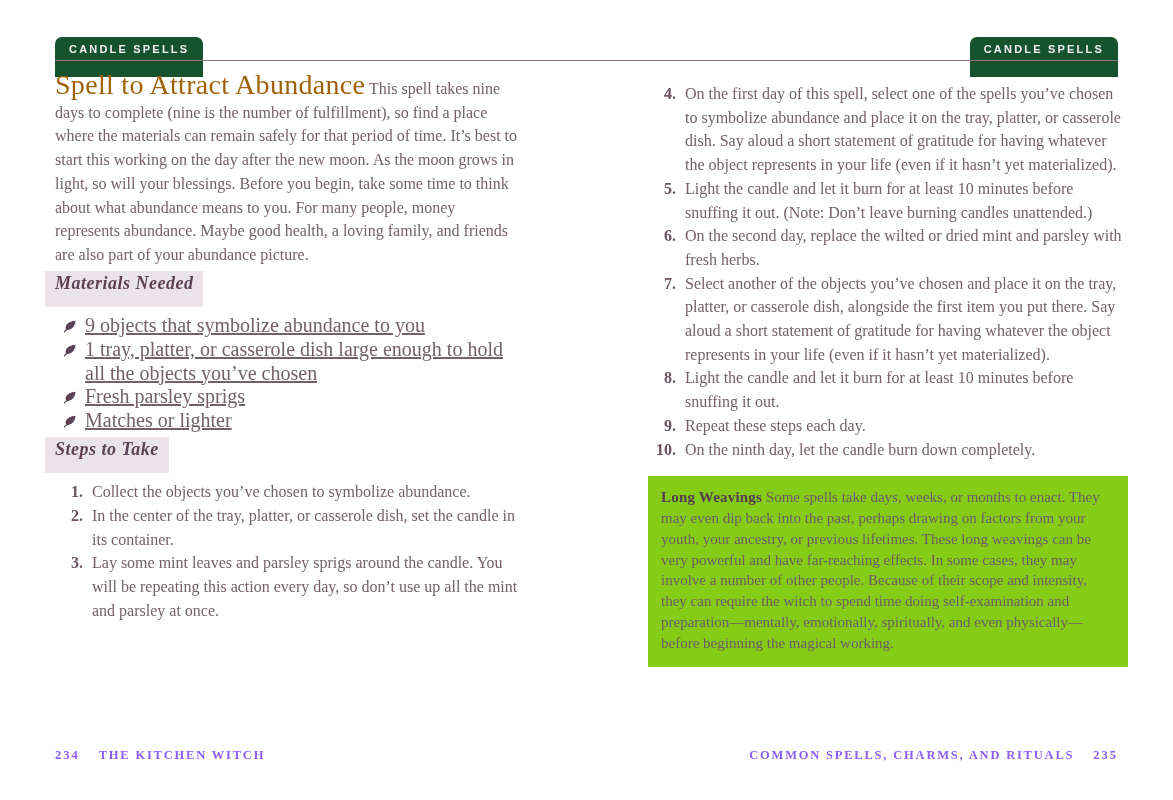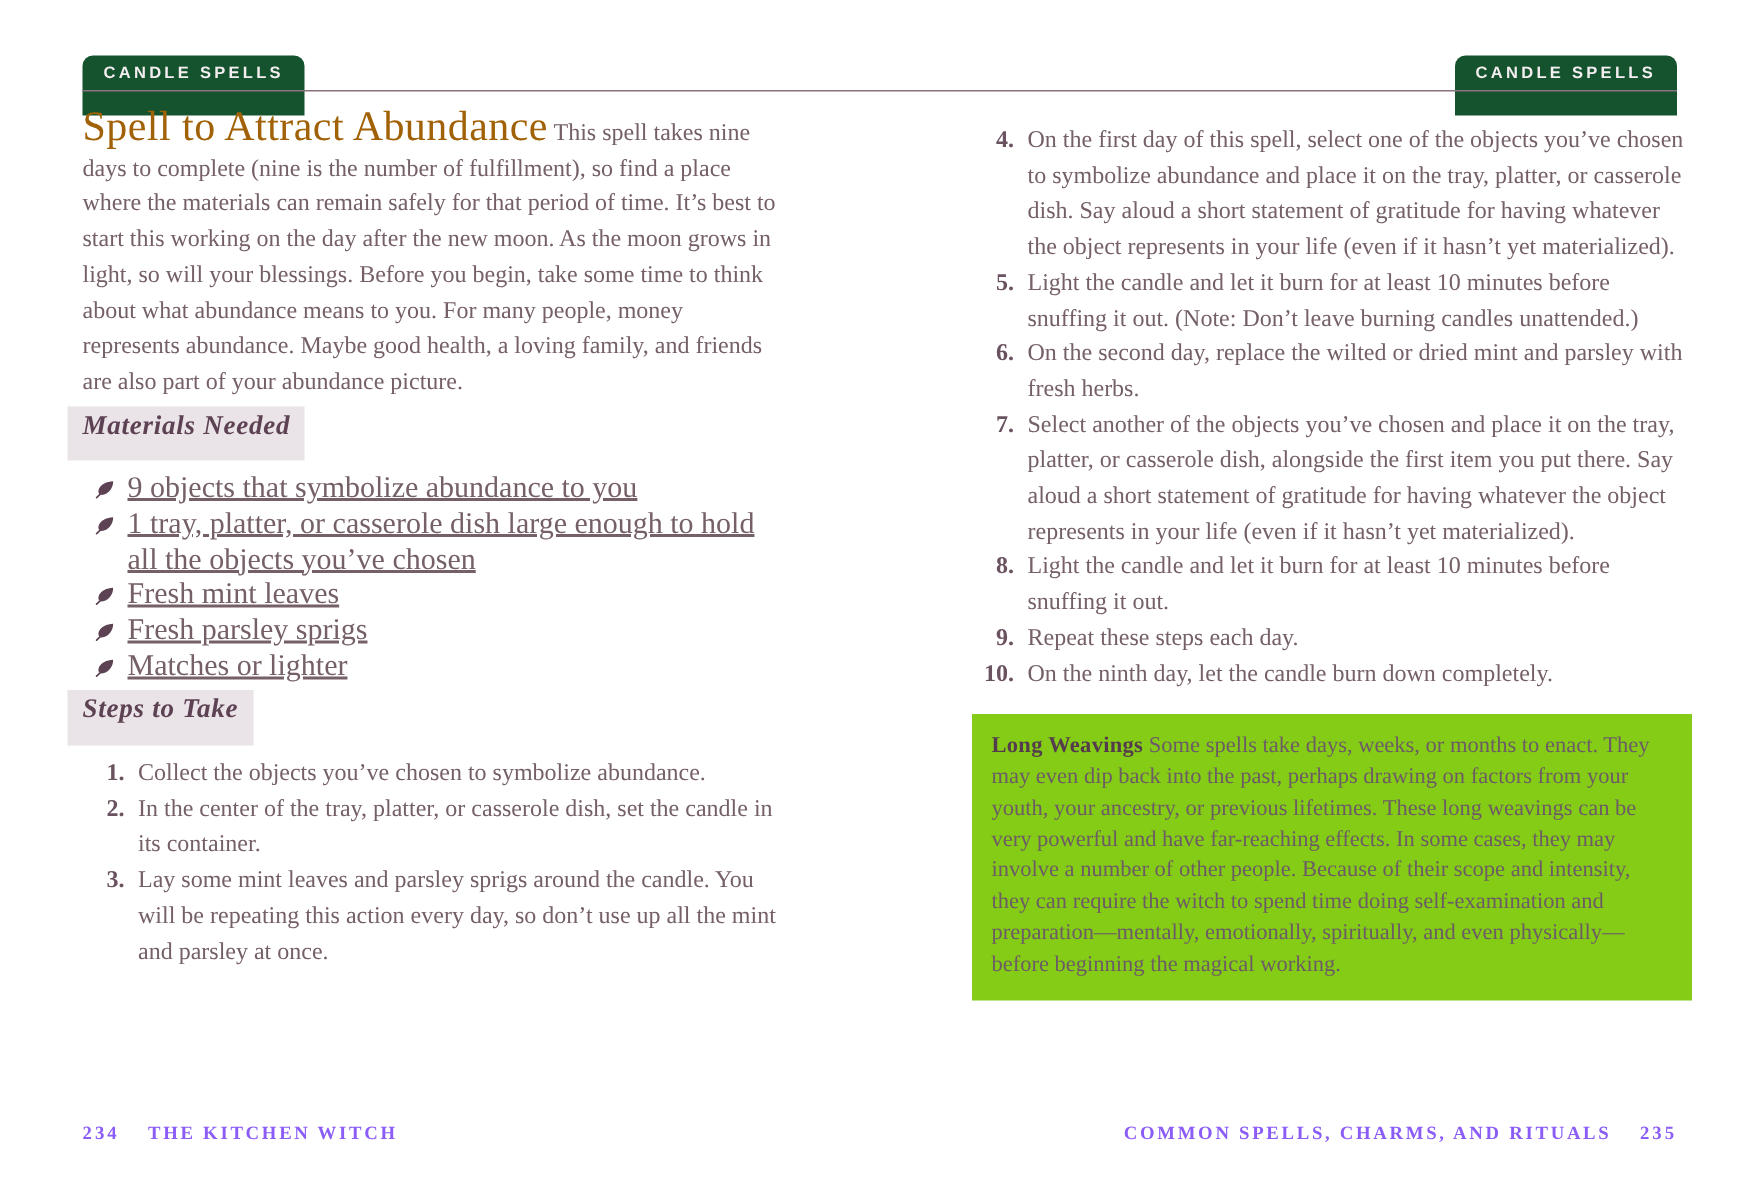--- a/index.html
+++ b/index.html
@@ -126,29 +126,20 @@
           <span class="leaf">
             <svg width="14" height="14" viewBox="0 0 16 16">
               <path d="M14.2 2.1 C9.2 2.3 5.0 4.4 3.4 7.9 C2.6 9.7 2.9 11.6 4.2 12.2 C6.2 13.1 9.7 11.8 11.8 9.2 C13.5 7.1 14.3 4.3 14.2 2.1 Z" fill="#5d4254"></path>
               <path d="M4.6 11.8 L1.6 14.6" stroke="#5d4254" stroke-width="1.3" fill="none" stroke-linecap="round"></path>
             </svg>
           </span>
           <span class="mtext">1 tray, platter, or casserole dish large enough to hold all the objects you’ve chosen</span>
         </li>
 
 
-        <li class="material-item">
-          <span class="leaf">
-            <svg width="14" height="14" viewBox="0 0 16 16">
-              <path d="M14.2 2.1 C9.2 2.3 5.0 4.4 3.4 7.9 C2.6 9.7 2.9 11.6 4.2 12.2 C6.2 13.1 9.7 11.8 11.8 9.2 C13.5 7.1 14.3 4.3 14.2 2.1 Z" fill="#5d4254"></path>
-              <path d="M4.6 11.8 L1.6 14.6" stroke="#5d4254" stroke-width="1.3" fill="none" stroke-linecap="round"></path>
-            </svg>
-          </span>
-          <span class="mtext">Fresh mint leaves</span>
-        </li>
 
         <li class="material-item">
           <span class="leaf">
             <svg width="14" height="14" viewBox="0 0 16 16">
               <path d="M14.2 2.1 C9.2 2.3 5.0 4.4 3.4 7.9 C2.6 9.7 2.9 11.6 4.2 12.2 C6.2 13.1 9.7 11.8 11.8 9.2 C13.5 7.1 14.3 4.3 14.2 2.1 Z" fill="#5d4254"></path>
               <path d="M4.6 11.8 L1.6 14.6" stroke="#5d4254" stroke-width="1.3" fill="none" stroke-linecap="round"></path>
             </svg>
           </span>
           <span class="mtext">Fresh parsley sprigs</span>
         </li>
@@ -183,21 +174,21 @@
           <span class="stext">Lay some mint leaves and parsley sprigs around the candle. You will be repeating this action every day, so don’t use up all the mint and parsley at once.</span>
         </li>
       </ol>
   </div>
 
   <div class="col col-right">
     <ol class="steps">
 
         <li class="step-item">
           <span class="num">4.</span>
-          <span class="stext">On the first day of this spell, select one of the objects you’ve chosen to symbolize abundance and place it on the tray, platter, or casserole dish. Say aloud a short statement of gratitude for having whatever the object represents in your life (even if it hasn’t yet materialized).</span>
+          <span class="stext">On the first day of this spell, select one of the spells you’ve chosen to symbolize abundance and place it on the tray, platter, or casserole dish. Say aloud a short statement of gratitude for having whatever the object represents in your life (even if it hasn’t yet materialized).</span>
         </li>
 
         <li class="step-item">
           <span class="num">5.</span>
           <span class="stext">Light the candle and let it burn for at least 10 minutes before snuffing it out. (Note: Don’t leave burning candles unattended.)</span>
         </li>
 
         <li class="step-item">
           <span class="num">6.</span>
           <span class="stext">On the second day, replace the wilted or dried mint and parsley with fresh herbs.</span>

